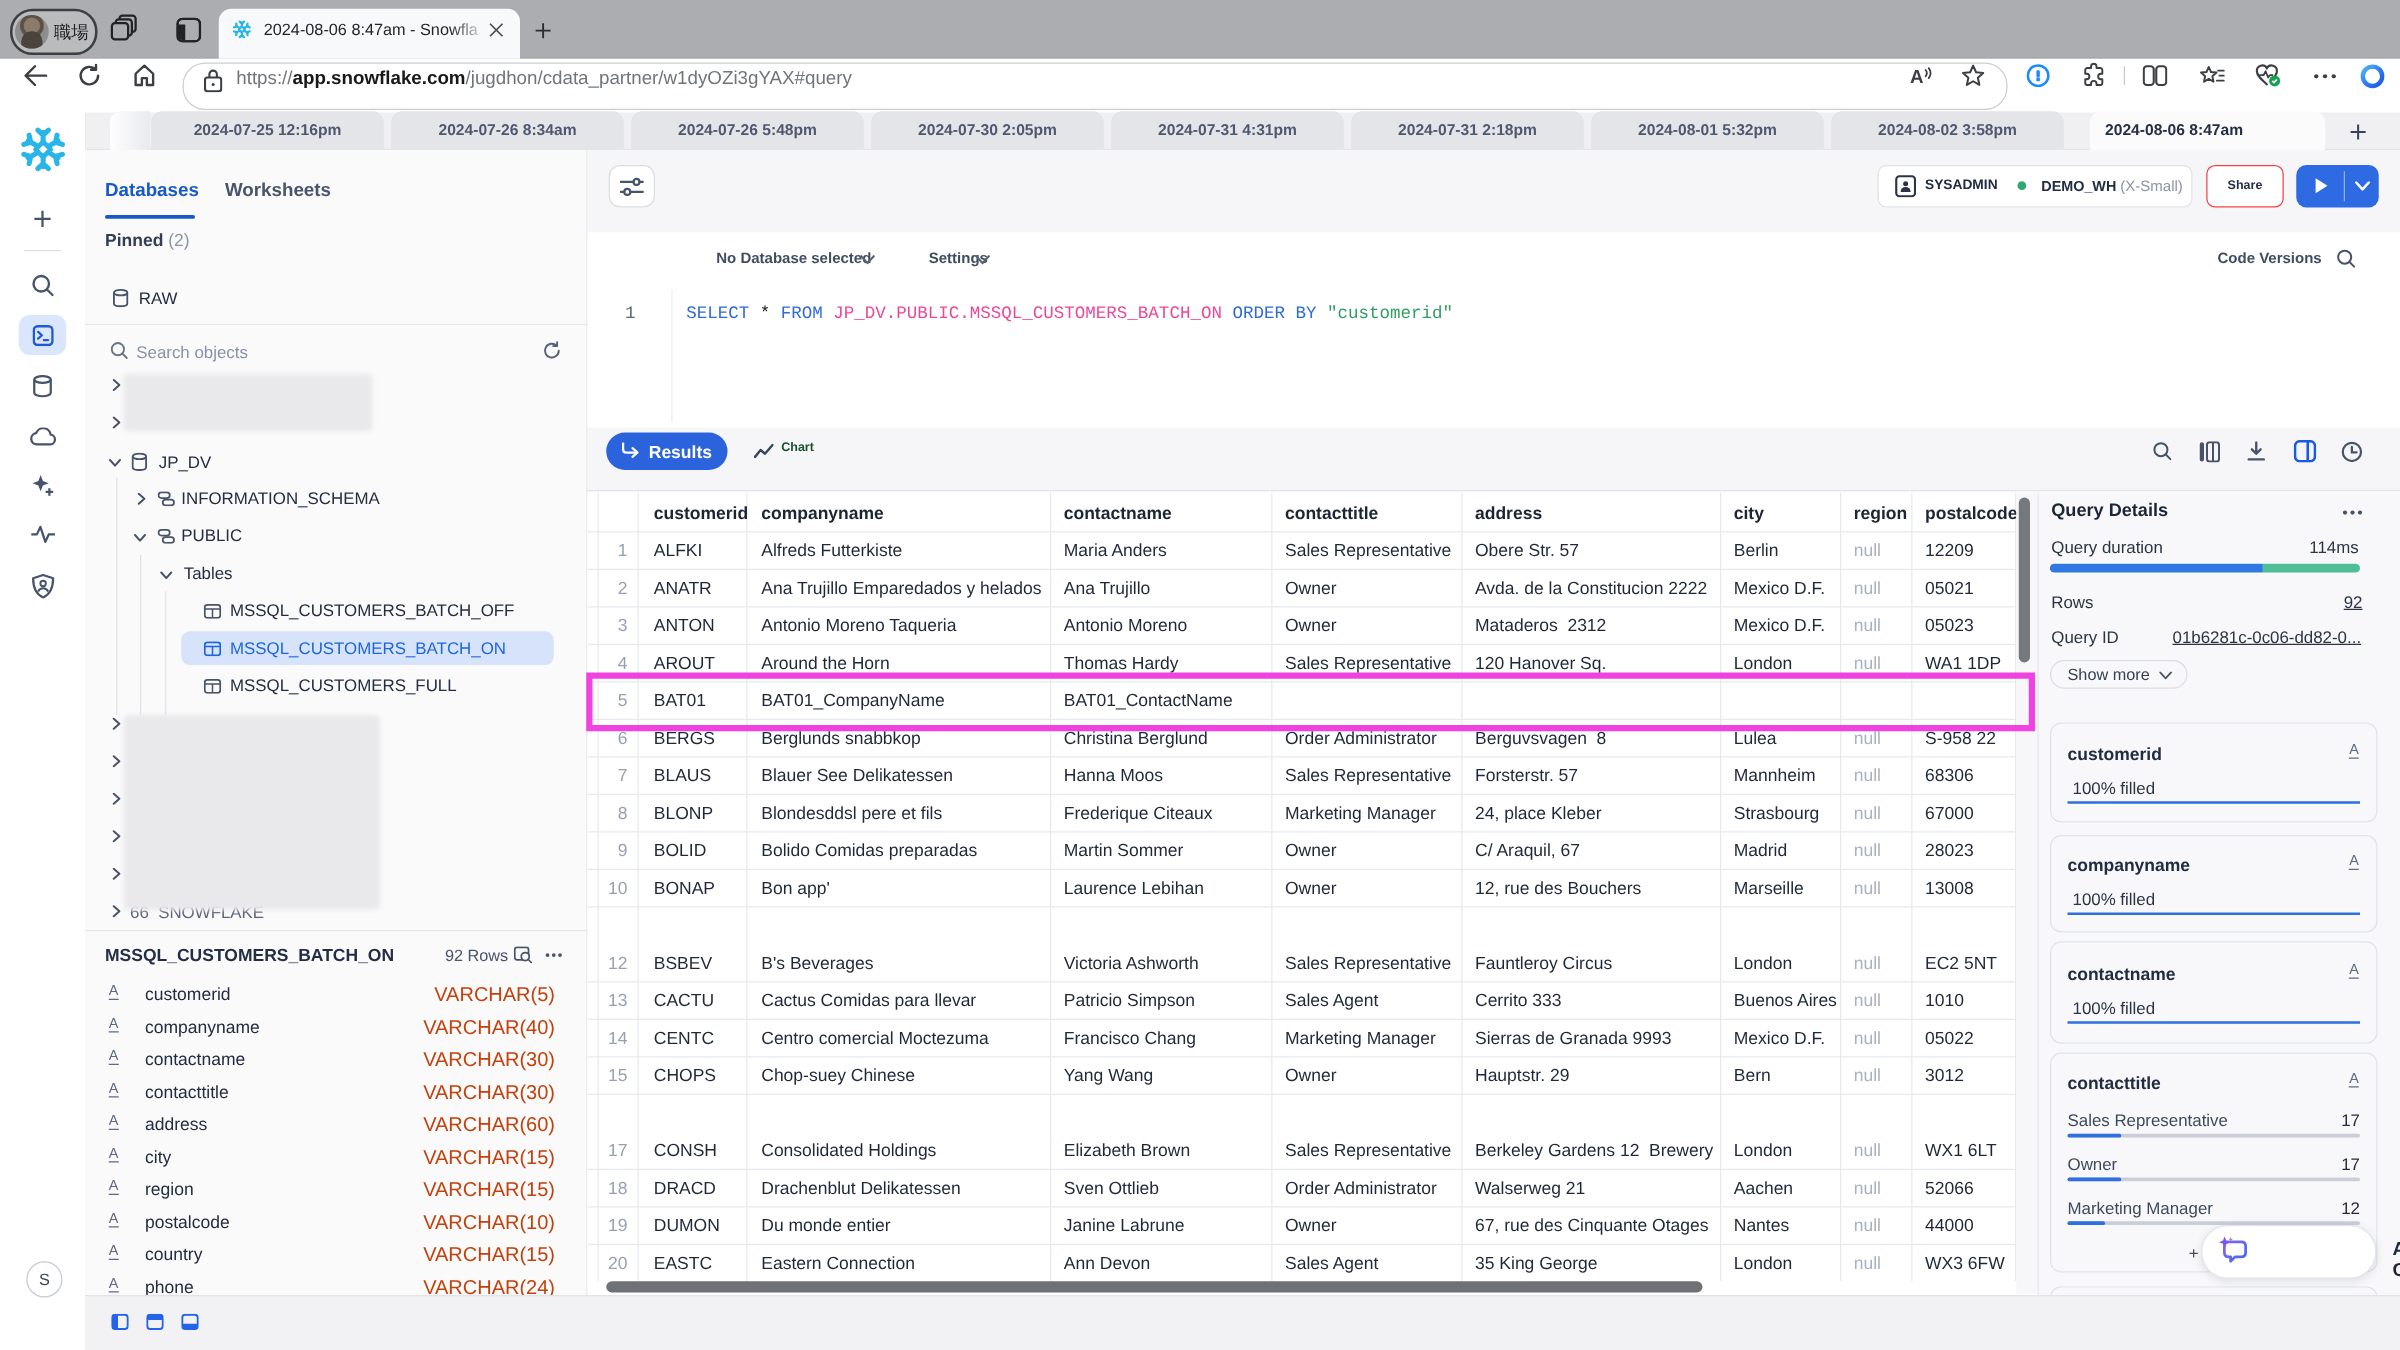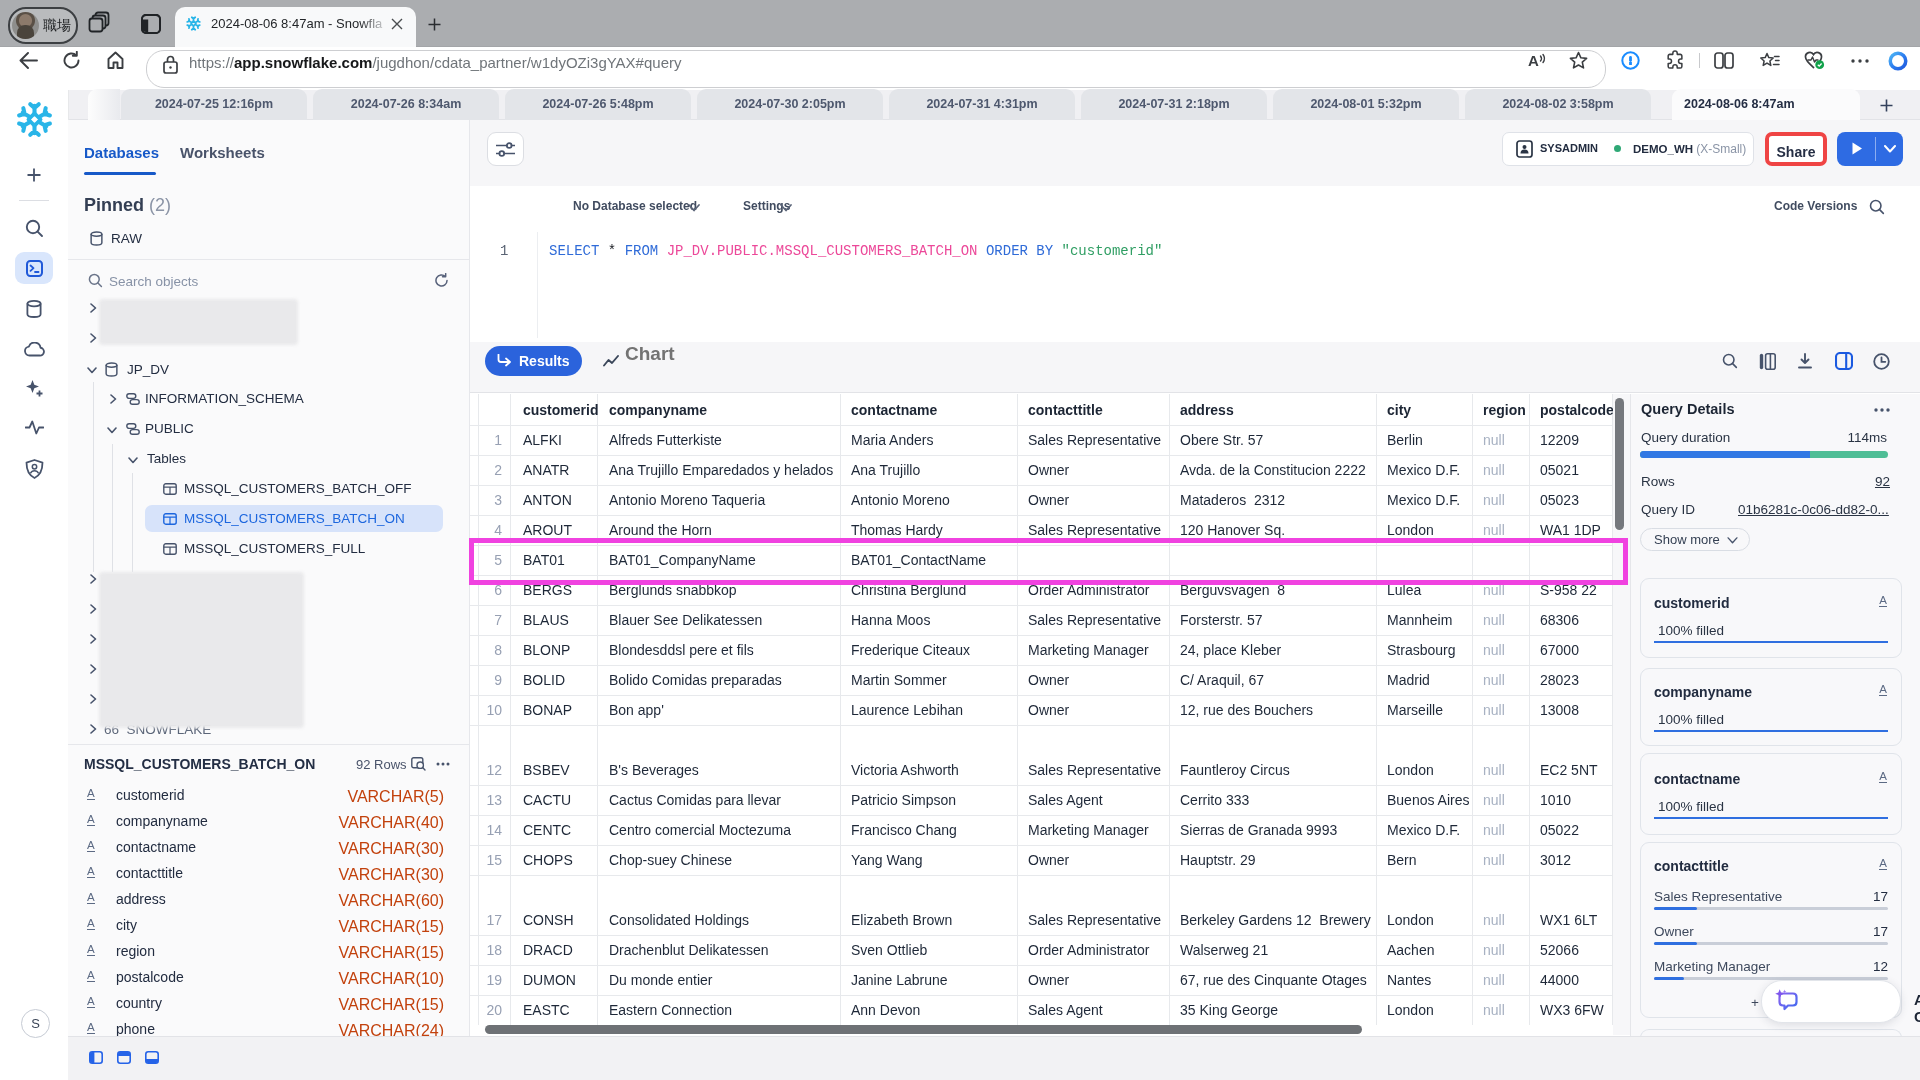--- a/index.html
+++ b/index.html
@@ -33,21 +33,21 @@
   .treetxt{font-size:13.5px;color:#232d41;white-space:nowrap;}
   .seldrow{left:145px;top:505px;width:298px;height:27px;background:#d7e3fa;border-radius:7px;}
   .coltype{font-size:16px;color:#c2410c;}
   .colname{font-size:14px;color:#222c40;}
   .aico{font-size:11.5px;color:#5c6a84;border-bottom:1px solid #5c6a84;line-height:11px;display:inline-block;}
   
   .edtoolbar{left:470px;top:120px;width:1450px;height:66px;background:#f6f6f8;}
   .edwhite{left:470px;top:186px;width:1450px;height:156px;background:#fff;}
   .iconbtn{left:487px;top:132px;width:37px;height:34px;border:1px solid #dcdee3;border-radius:9px;background:#fff;box-sizing:border-box;}
   .ctxpill{left:1502px;top:132px;width:252px;height:34px;border:1px solid #dfe2e8;border-radius:7px;background:#fff;box-sizing:border-box;}
-  .sharebtn{left:1765px;top:132px;width:62px;height:34px;border:4px solid #ef4444;border-radius:7px;background:#fff;box-sizing:border-box;font-size:14px;font-weight:700;color:#252e44;text-align:center;line-height:32px;}
+  .sharebtn{left:1765px;top:132px;width:62px;height:34px;border:1px solid #ef4444;border-radius:7px;background:#fff;box-sizing:border-box;font-size:10px;font-weight:700;color:#252e44;text-align:center;line-height:32px;}
   .runbtn{left:1837px;top:132px;width:66px;height:34px;border-radius:8px;background:#2e6be3;}
   .dbrow{font-size:12px;font-weight:700;color:#414c60;padding-left:16px;}
   .mono{font-family:"Liberation Mono",monospace;font-size:14px;white-space:pre;}
   .kw{color:#2f6bd8;} .str{color:#2f9e63;}
   .resbar{left:470px;top:342px;width:1450px;height:51px;background:#f6f6f8;border-bottom:1px solid #e2e3e7;box-sizing:border-box;}
   .respill{left:485px;top:346px;width:97px;height:30px;background:#2b63dc;border-radius:15px;color:#fff;font-size:14px;font-weight:700;}
   
   .tbl{left:470px;top:394px;width:1160px;height:641px;background:#fff;overflow:hidden;}
   .vline{position:absolute;top:0;width:1px;height:631px;background:#e7e9ec;}
   .trow{position:absolute;left:0;width:1142px;height:30px;border-bottom:1px solid #e7e9ec;box-sizing:border-box;font-size:14px;color:#1e2838;}
@@ -269,21 +269,21 @@
       <path d="M9.5 1 L17.5 3.6 C17.5 11 15.5 16.2 9.5 19 C3.5 16.2 1.5 11 1.5 3.6 Z" fill="none" stroke="#47536b" stroke-width="1.8" stroke-linejoin="round"></path>
       <circle cx="9.5" cy="7.8" r="2.2" fill="none" stroke="#47536b" stroke-width="1.5"></circle>
       <path d="M5.5 14.2 a4.4 4.4 0 0 1 8 0" fill="none" stroke="#47536b" stroke-width="1.5"></path>
     </svg>
   <div class="a" style="left:21px;top:1009px;width:27px;height:27px;border:1.5px solid #c6cbd4;border-radius:50%;background:#fff;text-align:center;line-height:27px;font-size:13px;color:#3a4456;">S</div>
 
   <div class="a lpanel"></div>
   <div class="a ptab" style="left:84px;top:144px;color:#1759c8;">Databases</div>
   <div class="a ptab" style="left:180px;top:144px;color:#49536a;">Worksheets</div>
   <div class="a" style="left:84px;top:172px;width:72px;height:3px;background:#1759c8;border-radius:2px;"></div>
-  <div class="a" style="left:84px;top:195px;font-size:18px;color:#333e53;font-weight:700;">Pinned <span style="color:#8b94a6;font-weight:400;">(2)</span></div>
+  <div class="a" style="left:84px;top:184px;font-size:14px;color:#333e53;font-weight:700;">Pinned <span style="color:#8b94a6;font-weight:400;">(2)</span></div>
   <svg class="a" style="left:90px;top:231px" width="13" height="15" viewBox="0 0 16 18">
       <ellipse cx="8" cy="3.6" rx="6.6" ry="2.7" fill="none" stroke="#47536b" stroke-width="1.8"></ellipse>
       <path d="M1.4 3.6 V14.2 C1.4 15.8 4.4 17 8 17 C11.6 17 14.6 15.8 14.6 14.2 V3.6" fill="none" stroke="#47536b" stroke-width="1.8"></path>
     </svg>
   <div class="a treetxt" style="left:111px;top:231px;">RAW</div>
   <div class="a" style="left:68px;top:259px;width:402px;height:1px;background:#e6e7eb;"></div>
   <svg class="a" style="left:88px;top:273px" width="15" height="15" viewBox="0 0 19 19">
       <circle cx="8" cy="8" r="6.2" fill="none" stroke="#6a7489" stroke-width="1.9"></circle>
       <path d="M12.6 12.6 L17 17" stroke="#6a7489" stroke-width="1.9" stroke-linecap="round"></path>
     </svg>
@@ -482,21 +482,21 @@
   <div class="a resbar"></div>
   <div class="a respill"></div>
   <svg class="a" style="left:497px;top:354px" width="15" height="13" viewBox="0 0 15 13">
       <path d="M1.5 0.5 V5.5 Q1.5 8 4 8 H12" fill="none" stroke="#fff" stroke-width="1.8" stroke-linecap="round"></path>
       <path d="M9 4.5 L13 8 L9 11.5" fill="none" stroke="#fff" stroke-width="1.8" stroke-linecap="round" stroke-linejoin="round"></path>
     </svg>
   <div class="a" style="left:519px;top:353px;color:#fff;font-size:14px;font-weight:700;">Results</div>
   <svg class="a" style="left:603px;top:355px" width="16" height="12" viewBox="0 0 16 12">
       <path d="M1 10.5 L5.5 5 L9 8 L15 1" fill="none" stroke="#3a4659" stroke-width="1.9" stroke-linecap="round" stroke-linejoin="round"></path>
     </svg>
-  <div class="a" style="left:625px;top:343px;color:#737373;font-size:19px;font-weight:700;">Chart</div>
+  <div class="a" style="left:625px;top:353px;color:#14532d;font-size:10px;font-weight:700;">Chart</div>
   <svg class="a" style="left:1722px;top:353px" width="16" height="16" viewBox="0 0 19 19">
       <circle cx="8" cy="8" r="6.2" fill="none" stroke="#47536b" stroke-width="1.9"></circle>
       <path d="M12.6 12.6 L17 17" stroke="#47536b" stroke-width="1.9" stroke-linecap="round"></path>
     </svg>
   <svg class="a" style="left:1759px;top:353px" width="17" height="17" viewBox="0 0 17 17">
       <rect x="0.8" y="0.8" width="3.4" height="15.4" rx="1.7" fill="#47536b"></rect>
       <rect x="6.6" y="0.8" width="9.6" height="15.4" rx="2" fill="none" stroke="#47536b" stroke-width="1.6"></rect>
       <path d="M11.4 1 V16" stroke="#47536b" stroke-width="1.6"></path>
     </svg>
   <svg class="a" style="left:1797px;top:353px" width="16" height="16" viewBox="0 0 16 16">

